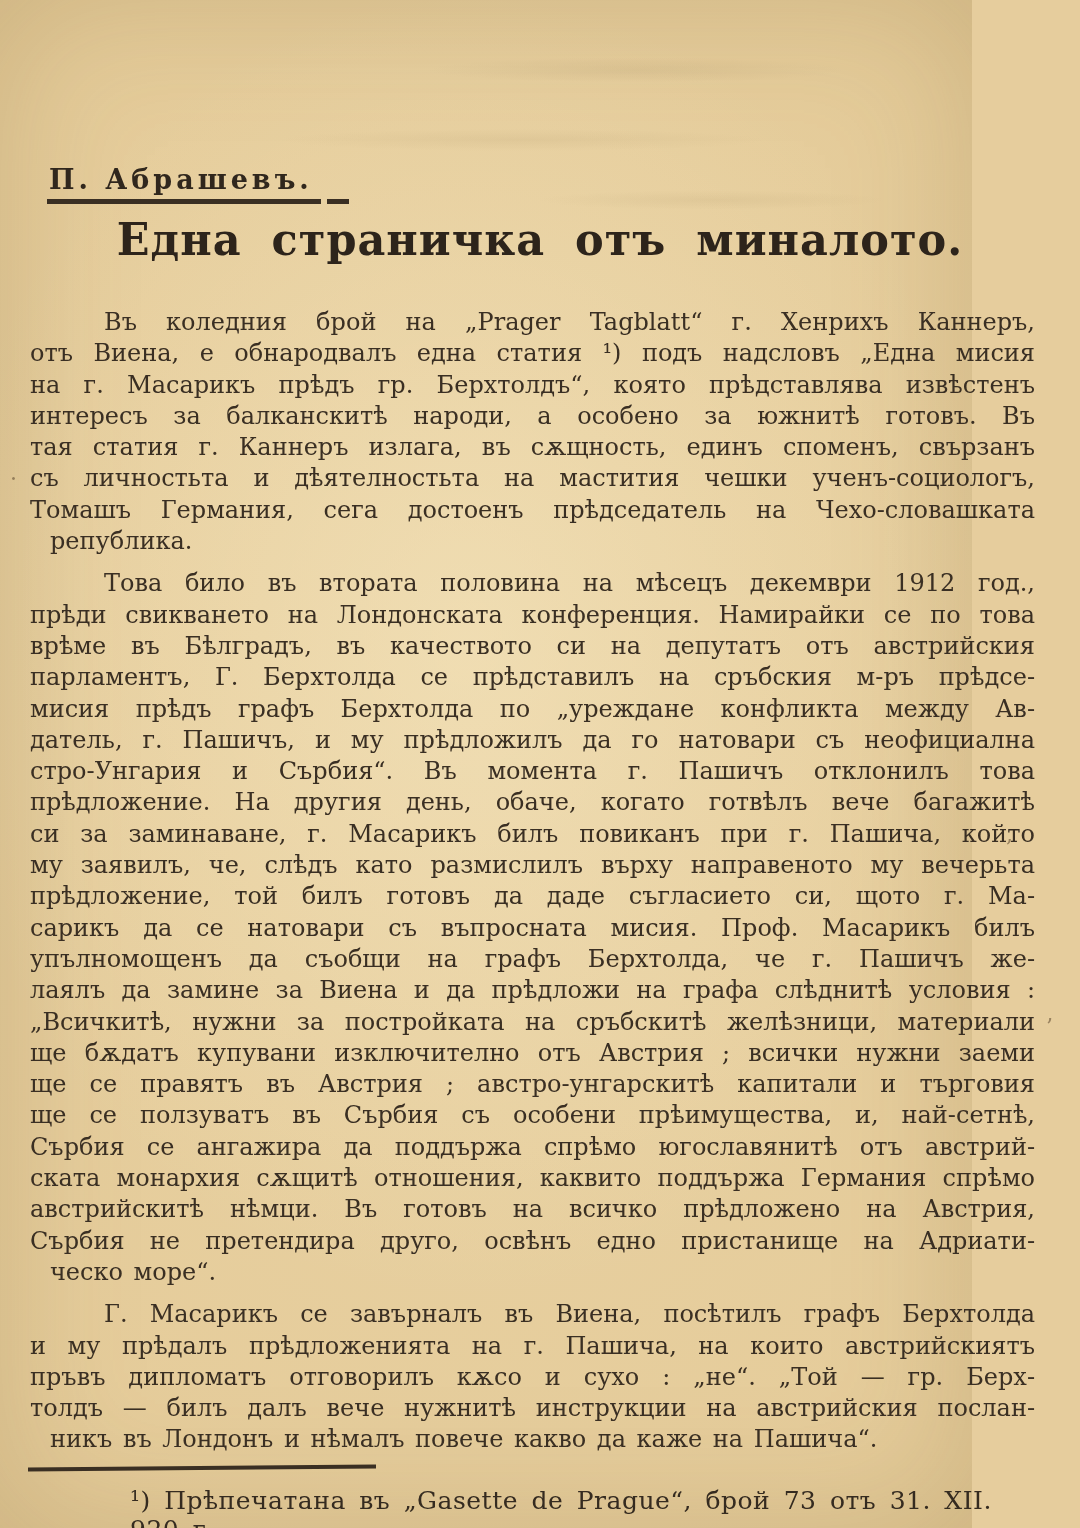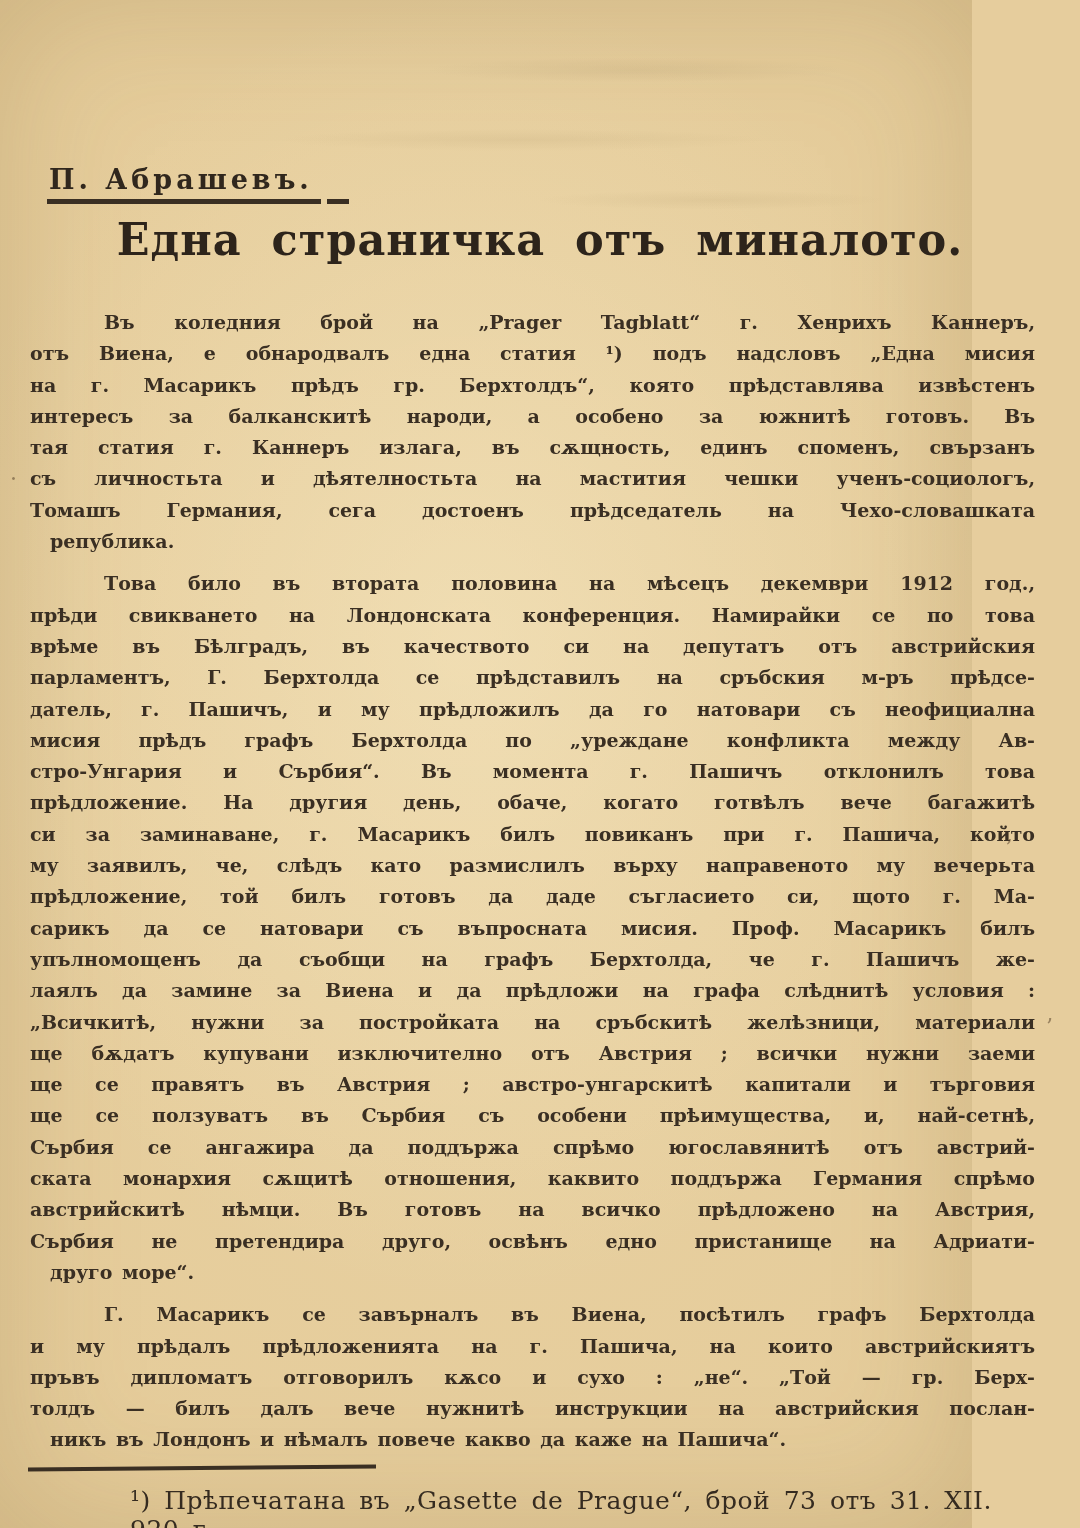--- a/index.html
+++ b/index.html
@@ -70,24 +70,23 @@
     word-spacing: 14px;
     color: #2d241b;
     transform: scaleY(1.06);
   }
 
   .body-text {
     position: absolute;
     top: 307px;
     left: 30px;
     width: 1005px;
-    font-size: 19px;
+    font-size: 24px;
     line-height: 31.3px;
     word-spacing: 3px;
-    font-weight: bold;
   }
   .para + .para { margin-top: 11px; }
   .line {
     text-align: justify;
     text-align-last: justify;
     white-space: nowrap;
   }
   .line.last {
     text-align-last: left;
     margin-left: 20px;
@@ -143,39 +142,39 @@
         <div class="line">тая статия г. Каннеръ излага, въ сѫщность, единъ споменъ, свързанъ</div>
         <div class="line">съ личностьта и дѣятелностьта на мастития чешки ученъ-социологъ,</div>
         <div class="line">Томашъ Германия, сега достоенъ прѣдседатель на Чехо-словашката</div>
         <div class="line last">република.</div>
       </div>
       <div class="para">
         <div class="line first">Това било въ втората половина на мѣсецъ декември 1912 год.,</div>
         <div class="line">прѣди свикването на Лондонската конференция. Намирайки се по това</div>
         <div class="line">врѣме въ Бѣлградъ, въ качеството си на депутатъ отъ австрийския</div>
         <div class="line">парламентъ, Г. Берхтолда се прѣдставилъ на сръбския м-ръ прѣдсе-</div>
+        <div class="line">мисия прѣдъ графъ Берхтолда по „уреждане конфликта между Ав-</div>
         <div class="line">датель, г. Пашичъ, и му прѣдложилъ да го натовари съ неофициална</div>
-        <div class="line">мисия прѣдъ графъ Берхтолда по „уреждане конфликта между Ав-</div>
         <div class="line">стро-Унгария и Сърбия“. Въ момента г. Пашичъ отклонилъ това</div>
         <div class="line">прѣдложение. На другия день, обаче, когато готвѣлъ вече багажитѣ</div>
         <div class="line">си за заминаване, г. Масарикъ билъ повиканъ при г. Пашича, който</div>
         <div class="line">му заявилъ, че, слѣдъ като размислилъ върху направеното му вечерьта</div>
         <div class="line">прѣдложение, той билъ готовъ да даде съгласието си, щото г. Ма-</div>
         <div class="line">сарикъ да се натовари съ въпросната мисия. Проф. Масарикъ билъ</div>
         <div class="line">упълномощенъ да съобщи на графъ Берхтолда, че г. Пашичъ же-</div>
         <div class="line">лаялъ да замине за Виена и да прѣдложи на графа слѣднитѣ условия :</div>
         <div class="line">„Всичкитѣ, нужни за постройката на сръбскитѣ желѣзници, материали</div>
         <div class="line">ще бѫдатъ купувани изключително отъ Австрия ; всички нужни заеми</div>
         <div class="line">ще се правятъ въ Австрия ; австро-унгарскитѣ капитали и търговия</div>
         <div class="line">ще се ползуватъ въ Сърбия съ особени прѣимущества, и, най-сетнѣ,</div>
         <div class="line">Сърбия се ангажира да поддържа спрѣмо югославянитѣ отъ австрий-</div>
         <div class="line">ската монархия сѫщитѣ отношения, каквито поддържа Германия спрѣмо</div>
         <div class="line">австрийскитѣ нѣмци. Въ готовъ на всичко прѣдложено на Австрия,</div>
         <div class="line">Сърбия не претендира друго, освѣнъ едно пристанище на Адриати-</div>
-        <div class="line last">друго море“.</div>
+        <div class="line last">ческо море“.</div>
       </div>
       <div class="para">
         <div class="line first">Г. Масарикъ се завърналъ въ Виена, посѣтилъ графъ Берхтолда</div>
         <div class="line">и му прѣдалъ прѣдложенията на г. Пашича, на които австрийскиятъ</div>
         <div class="line">пръвъ дипломатъ отговорилъ кѫсо и сухо : „не“. „Той — гр. Берх-</div>
         <div class="line">толдъ — билъ далъ вече нужнитѣ инструкции на австрийския послан-</div>
         <div class="line last">никъ въ Лондонъ и нѣмалъ повече какво да каже на Пашича“.</div>
       </div>
     </div>
 

